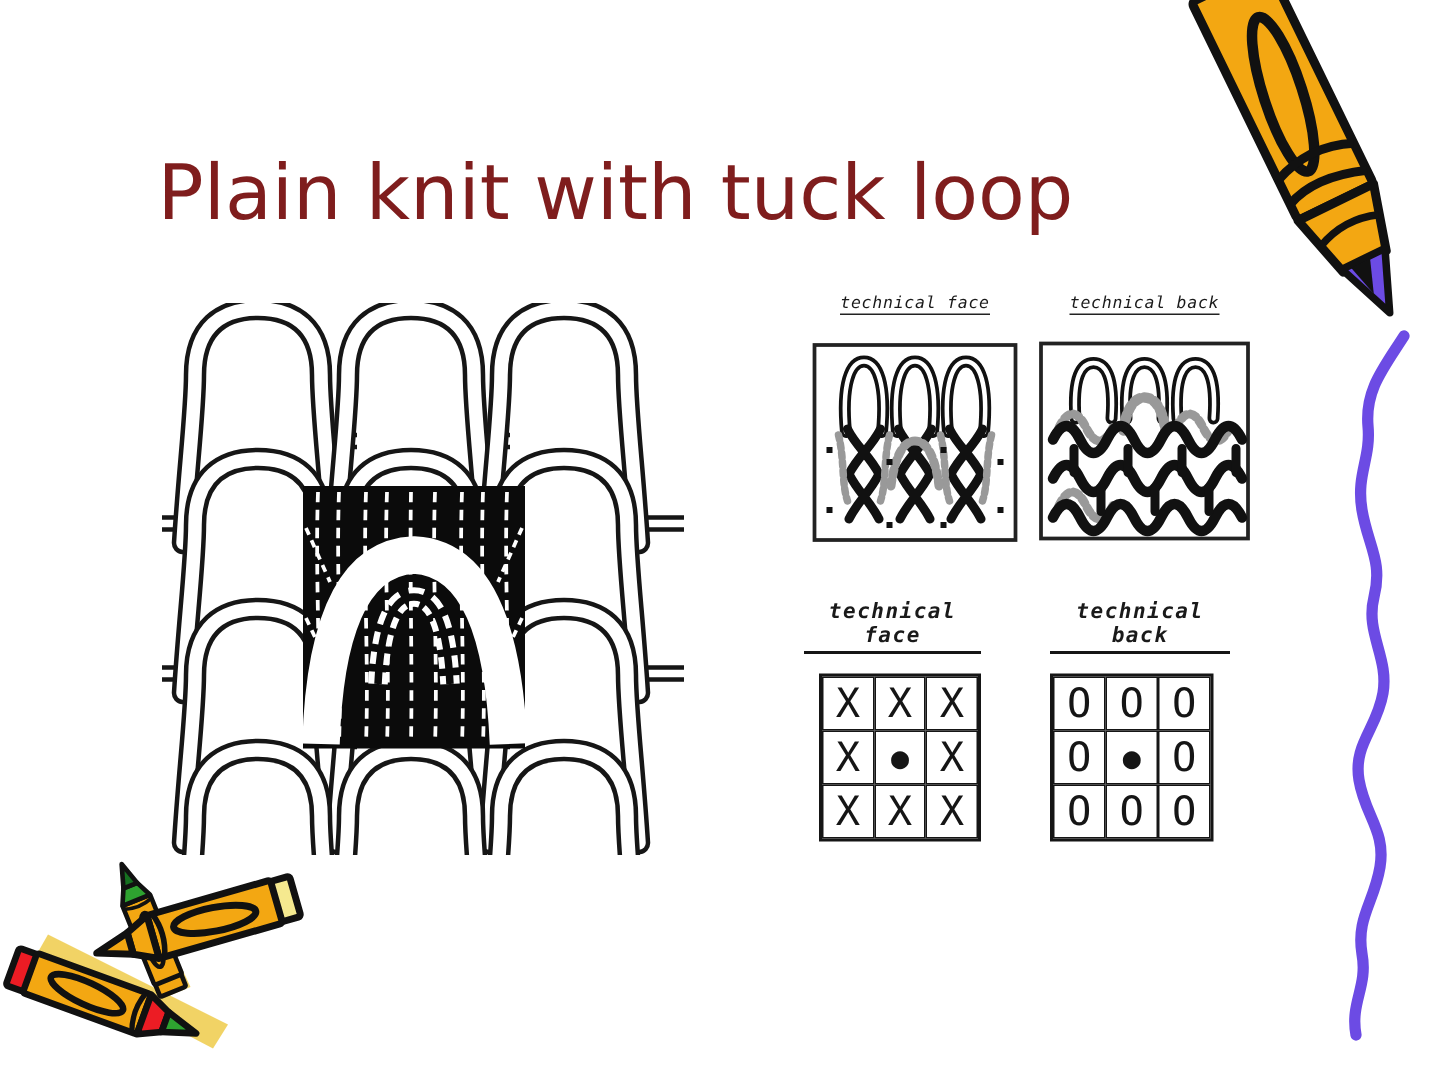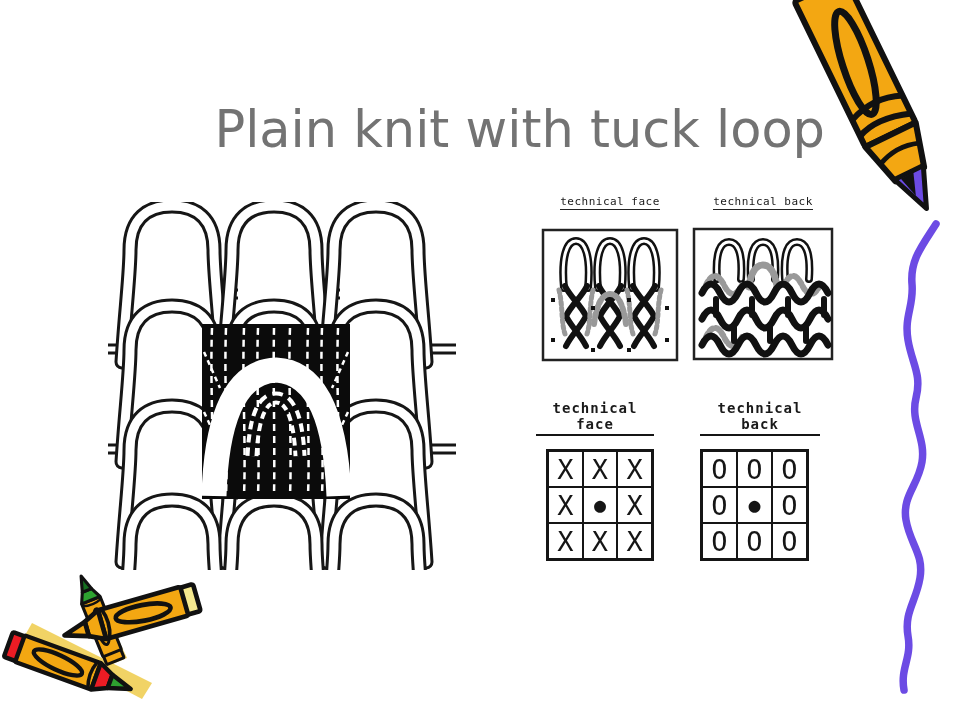--- a/index.html
+++ b/index.html
@@ -1,21 +1,21 @@
 <!DOCTYPE html>
 <html><head>
 <meta charset="utf-8">
 <style>
   html,body{margin:0;padding:0;background:#888;}
   #slide{position:relative;width:960px;height:720px;background:#ffffff;overflow:hidden;
          font-family:"DejaVu Sans",sans-serif;}
   .title{position:absolute;left:105px;top:100px;width:720px;font-size:51px;
-         color:#737373;white-space:nowrap;letter-spacing:0;text-align:right;}
+         color:#7f1d1d;white-space:nowrap;letter-spacing:0;}
   .fig-label{position:absolute;text-align:center;
-         font-family:"DejaVu Sans Mono",monospace;color:#1a1a1a;}
+         font-family:"DejaVu Sans Mono",monospace;color:#1a1a1a;font-style:italic;}
   .fig-label span{display:inline-block;border-bottom:1.6px solid #222;padding-bottom:1px;}
   .lbl-small{font-size:11px;letter-spacing:0.5px;}
   .lbl-big{font-size:14px;font-weight:700;letter-spacing:1px;}
   .lbl-big span{border-bottom:2px solid #151515;padding-bottom:2px;}
   .grid{position:absolute;display:grid;grid-template-columns:repeat(3,1fr);
         grid-template-rows:repeat(3,1fr);border:2.5px solid #151515;background:#fff;}
   .cell{border:1.5px solid #151515;display:flex;align-items:center;justify-content:center;
         font-family:"DejaVu Sans Mono",monospace;font-size:27px;color:#151515;line-height:1;}
   .cell.dot{font-size:20px;}
   svg{position:absolute;display:block;}

